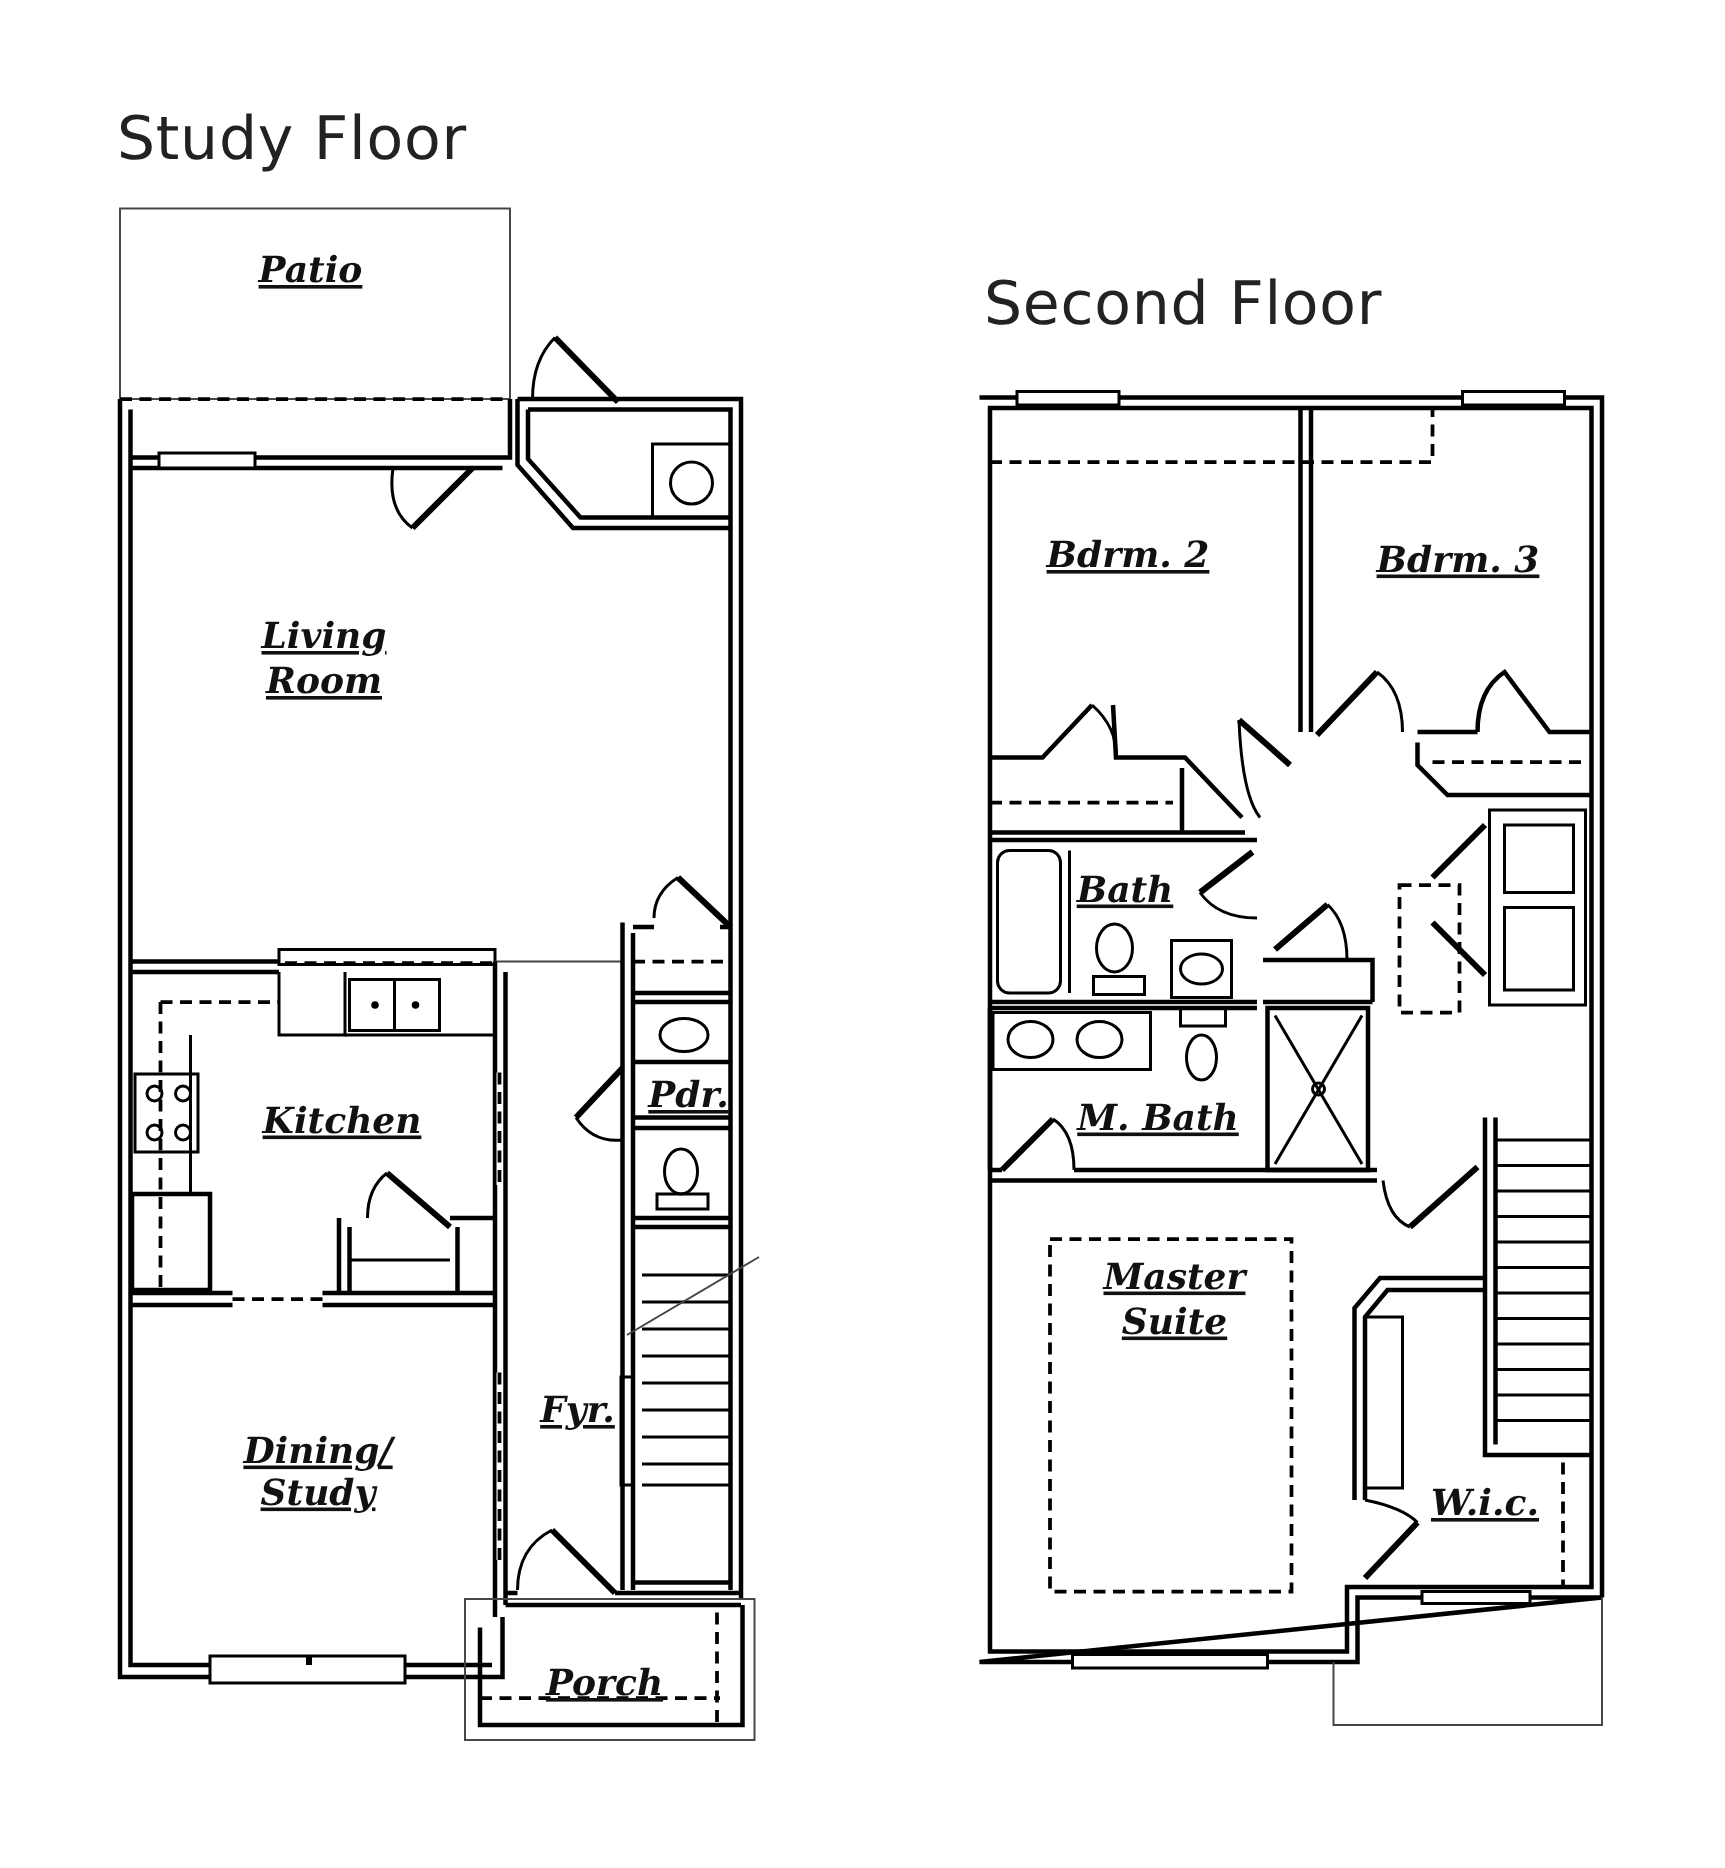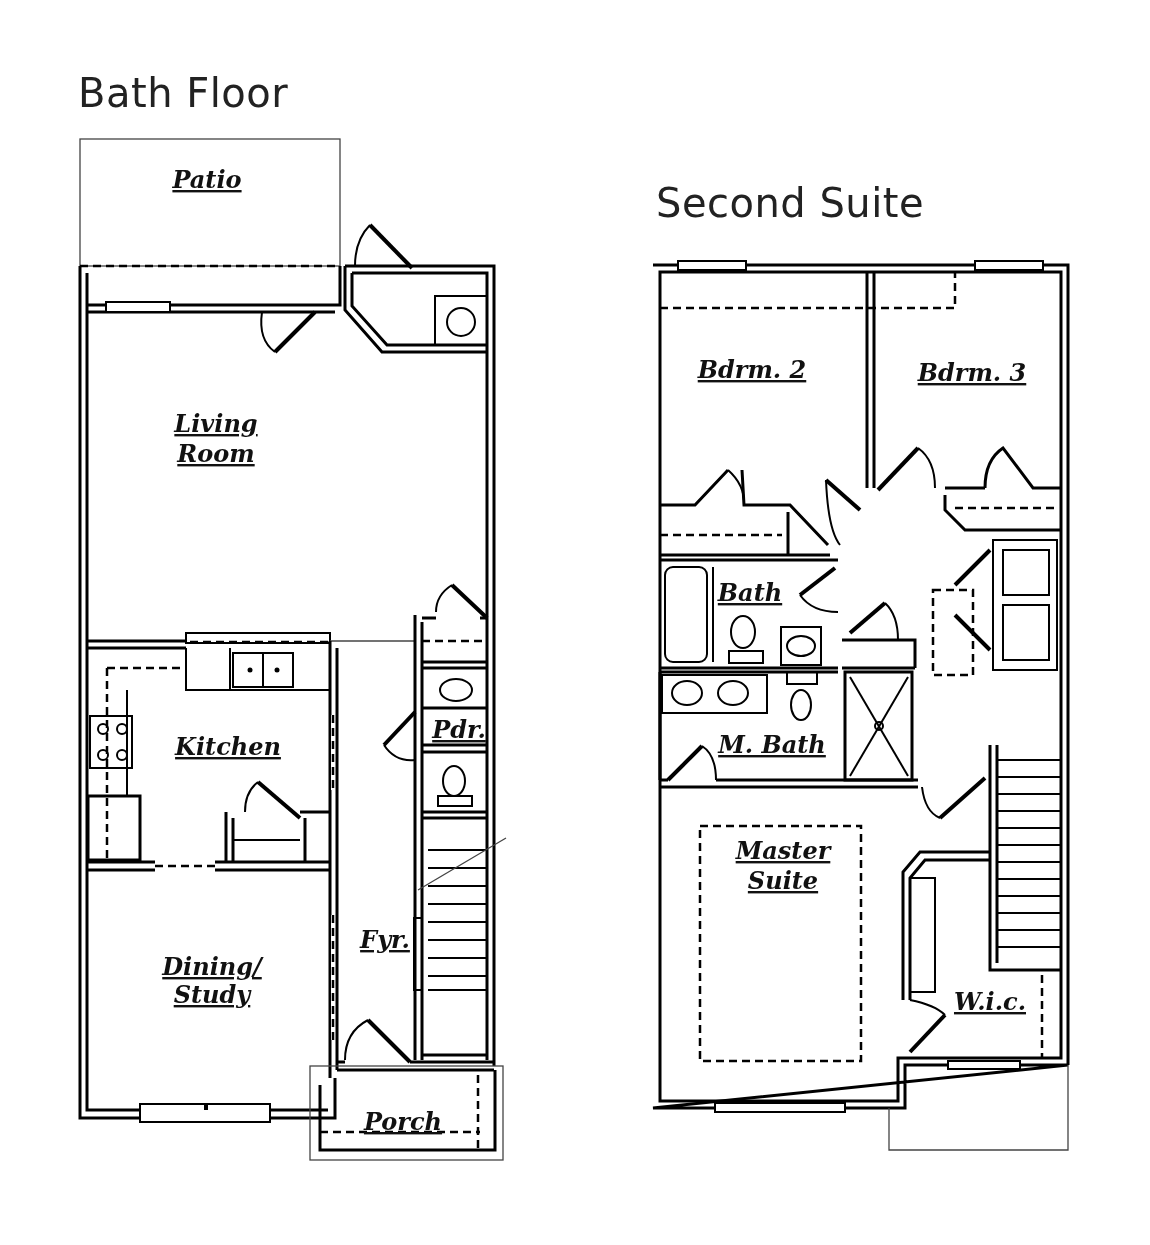--- a/index.html
+++ b/index.html
@@ -13,22 +13,22 @@
   .wt { fill: none; stroke: #000; stroke-width: 2; }
   .thin { fill: none; stroke: #444; stroke-width: 1.3; }
   .dash { fill: none; stroke: #000; stroke-width: 2.5; stroke-dasharray: 8 5; }
   .door { fill: none; stroke: #000; stroke-width: 4; }
   .arc { fill: none; stroke: #000; stroke-width: 2; }
   .fx { fill: #fff; stroke: #000; stroke-width: 2; }
 </style>
 </head>
 <body>
 
-<div class="floor-title" id="t1">Bath Floor</div>
-<div class="floor-title" id="t2">Second Suite</div>
+<div class="floor-title" id="t1">Study Floor</div>
+<div class="floor-title" id="t2">Second Floor</div>
 
 <svg width="1150" height="1245" viewBox="0 0 1150 1245">
 
   <g>
 
     <rect x="80" y="139" width="260" height="127" class="thin"></rect>
     <line x1="80" y1="266" x2="340" y2="266" class="dash"></line>
 
     <path class="w" d="M80 266 L80 1118 L140 1118 M270 1118 L335 1118 L335 1078"></path>
     <path class="w" d="M87 273 L87 1110 L140 1110 M270 1110 L328 1110"></path>

